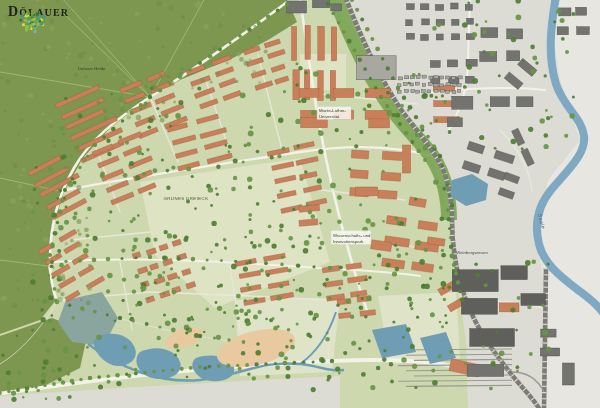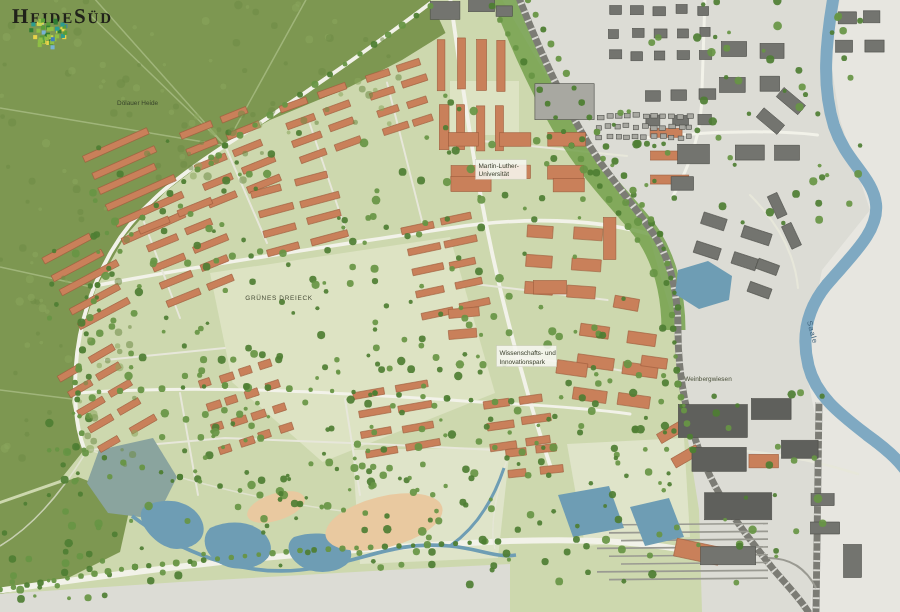--- a/index.html
+++ b/index.html
@@ -1437,15 +1437,15 @@
         <rect x="17.2" y="8.5" width="2.7" height="2.7" fill="#c6d94f"></rect>
         <rect x="28.7" y="11.8" width="2.7" height="2.7" fill="#2c9d8f"></rect>
         <rect x="28.7" y="16.9" width="2.7" height="2.7" fill="#8fbf45"></rect>
         <rect x="32.3" y="9.0" width="2.7" height="2.7" fill="#2c9d8f"></rect>
         <rect x="17.7" y="19.0" width="2.7" height="2.7" fill="#8fbf45"></rect>
         <rect x="23.2" y="16.9" width="2.7" height="2.7" fill="#8fbf45"></rect>
         <rect x="17.6" y="6.6" width="2.7" height="2.7" fill="#8fbf45"></rect>
         <rect x="16.3" y="13.1" width="2.7" height="2.7" fill="#8fbf45"></rect>
         <rect x="19.4" y="6.3" width="2.7" height="2.7" fill="#5a9e38"></rect>
       </svg>
-  <div class="logo-text">HeideSüd</div>
+  <div class="logo-text">Dölauer</div>
 </div>
 </div>
 
 </body></html>

